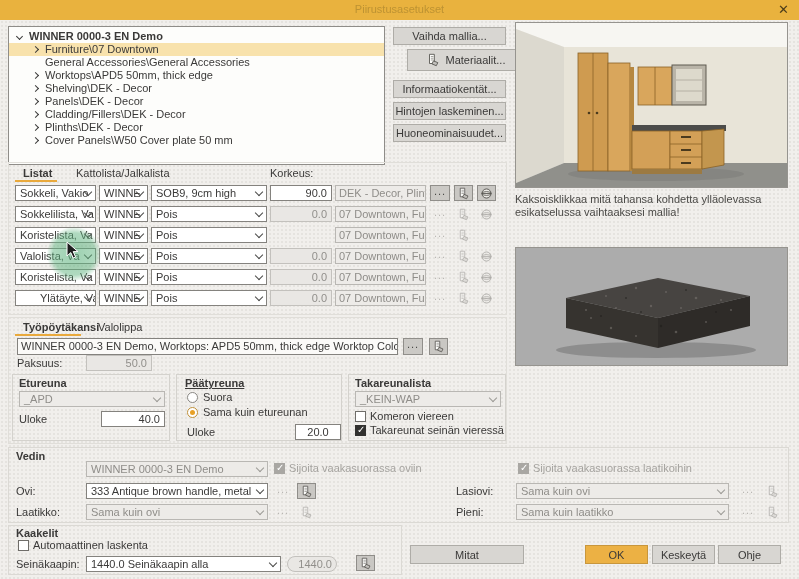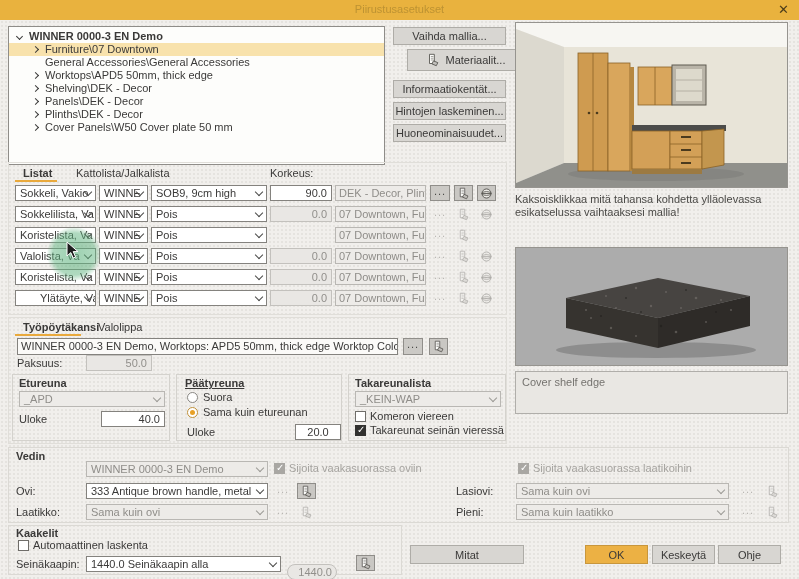--- a/index.html
+++ b/index.html
@@ -100,20 +100,21 @@
     <span class="close">✕</span>
   </div>
 
   <div class="tree">
     <div class="titem root"><i class="tch d"></i><span>WINNER 0000-3 EN Demo</span></div>
     <div class="titem sel"><i class="tch r"></i><span>Furniture\07 Downtown</span></div>
     <div class="titem"><i class="tch r none"></i><span>General Accessories\General Accessories</span></div>
     <div class="titem"><i class="tch r"></i><span>Worktops\APD5 50mm, thick edge</span></div>
     <div class="titem"><i class="tch r"></i><span>Shelving\DEK - Decor</span></div>
     <div class="titem"><i class="tch r"></i><span>Panels\DEK - Decor</span></div>
+    <div class="titem"><i class="tch r"></i><span>Cladding/Fillers\DEK - Decor</span></div>
     <div class="titem"><i class="tch r"></i><span>Plinths\DEK - Decor</span></div>
     <div class="titem"><i class="tch r"></i><span>Cover Panels\W50 Cover plate 50 mm</span></div>
   </div>
 
   <div class="sbtn" style="left:393px; top:27px; width:113px; height:18px;">
       <span>Vaihda mallia...</span>
     </div>
   <div class="sbtn" style="left:393px; top:49px; width:117px; height:22px;margin-left:14px;">
       <svg viewBox="0 0 16 16" style="width:14px;height:14px;margin-right:6px">
         <use href="#i-mat"></use>
@@ -316,21 +317,21 @@
         </svg>
       </div>
   </div>
 
   <div class="gbox" style="left:8px; top:525px; width:394px; height:50px; border-color:#dbd9d4;">
     <div class="gtitle" style="left:7px; top:1px;">Kaakelit</div>
     <div class="cb" style="left:9px; top:14px;"></div>
     <div class="lbl" style="left:24px; top:13px;">Automaattinen laskenta</div>
     <div class="lbl" style="left:7px; top:32px;">Seinäkaapin:</div>
     <div class="dd" style="left:77px; top:30px; width:195px;"><span>1440.0 Seinäkaapin alla</span><i class="chev"></i></div>
-    <div class="num dis" style="left:278px; top:38px; width:50px;border-radius:8px;">1440.0</div>
+    <div class="num dis" style="left:278px; top:30px; width:50px;border-radius:8px;">1440.0</div>
     <div class="icbtn on" style="left:347px; top:29px;">
         <svg viewBox="0 0 16 16">
           <use href="#i-mat"></use>
         </svg>
       </div>
   </div>
 
   <div class="fbtn" style="left:410px; top:545px; width:114px; height:19px;">
       <span>Mitat</span>
     </div>
@@ -407,20 +408,19 @@
         <circle cx="110" cy="50" r="1"></circle>
           <circle cx="170" cy="42" r="1"></circle>
           <circle cx="145" cy="78" r="1.2"></circle>
         <circle cx="85" cy="68" r="1"></circle>
           <circle cx="200" cy="64" r="1"></circle>
           <circle cx="125" cy="64" r="1"></circle>
       </g>
     </svg>
   </div>
 
-  <div class="coverbox" style="left:515px; top:371px; width:273px; height:43px;">Cover shelf edge</div>
 
   <div class="clickring"></div>
   <svg class="cursor" width="20" height="20" viewBox="0 0 20 20">
     <path d="M5 2 L5 16 L8.8 12.6 L11.2 18 L13.6 17 L11.2 11.6 L16 11.6 Z" fill="#1e1e1e" stroke="#fff" stroke-width="1"></path>
   </svg>
 
 </div>
 
 </body></html>

